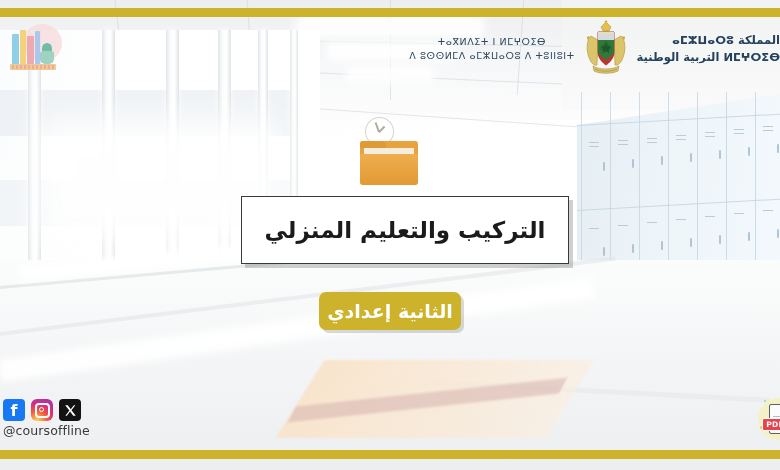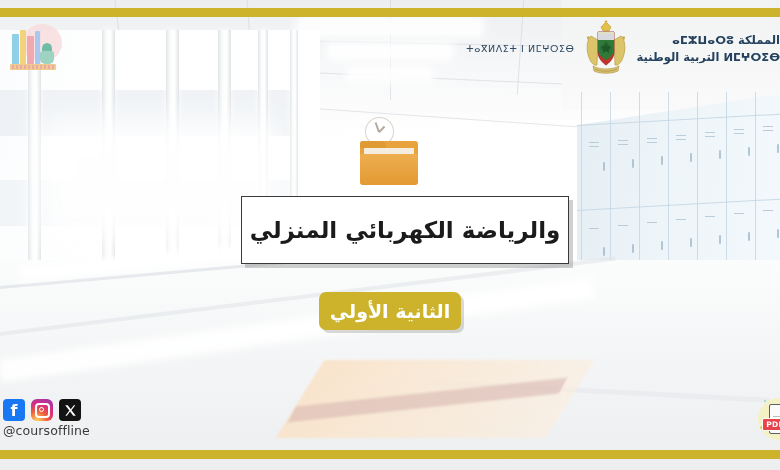--- a/index.html
+++ b/index.html
@@ -550,20 +550,21 @@
     <div class="pot-leaf"></div>
     <div class="pot"></div>
     <div class="shelf"></div>
     <div class="shelf-deco"></div>
   </div>
 
   <div class="header">
 
     <div class="tifinagh">
       <div>ⵜⴰⴳⵍⴷⵉⵜ ⵏ ⵍⵎⵖⵔⵉⴱ</div>
+      <div>ⴷ ⵓⵙⵙⵍⵎⴷ ⴰⵎⵣⵡⴰⵔⵓ ⴷ ⵜⵓⵏⵏⵓⵏⵜ</div>
     </div>
 
     <div class="emblem">
       <svg width="46" height="58" viewBox="0 0 46 58">
 
         <path d="M18 7 L23 2 L28 7 L26 11 L20 11 Z" fill="#e3c14a" stroke="#b9962c" stroke-width=".6"></path>
         <circle cx="23" cy="1.8" r="1.4" fill="#d9b43f"></circle>
 
         <path d="M8 16 C3 20 3 32 7 40 C9 44 12 46 14 45 L15 20 Z" fill="#dcc46a" stroke="#b09434" stroke-width=".6"></path>
         <path d="M38 16 C43 20 43 32 39 40 C37 44 34 46 32 45 L31 20 Z" fill="#dcc46a" stroke="#b09434" stroke-width=".6"></path>
@@ -591,25 +592,25 @@
   <div class="clock"></div>
 
   <div class="folder">
     <div class="folder-back"></div>
     <div class="folder-tab"></div>
     <div class="folder-paper"></div>
     <div class="folder-front"></div>
   </div>
 
   <div class="title-card">
-    <span class="title-text">والرياضة الكهربائي المنزلي</span>
+    <span class="title-text">التركيب والتعليم المنزلي</span>
   </div>
 
   <div class="level-pill">
-    <span class="level-text">الثانية الأولي</span>
+    <span class="level-text">الثانية إعدادي</span>
   </div>
 
   <div class="social">
     <div class="social-row">
       <div class="sicon fb">
           <span>f</span>
         </div>
       <div class="sicon ig">
           <span class="ig-ring"></span>
         </div>

